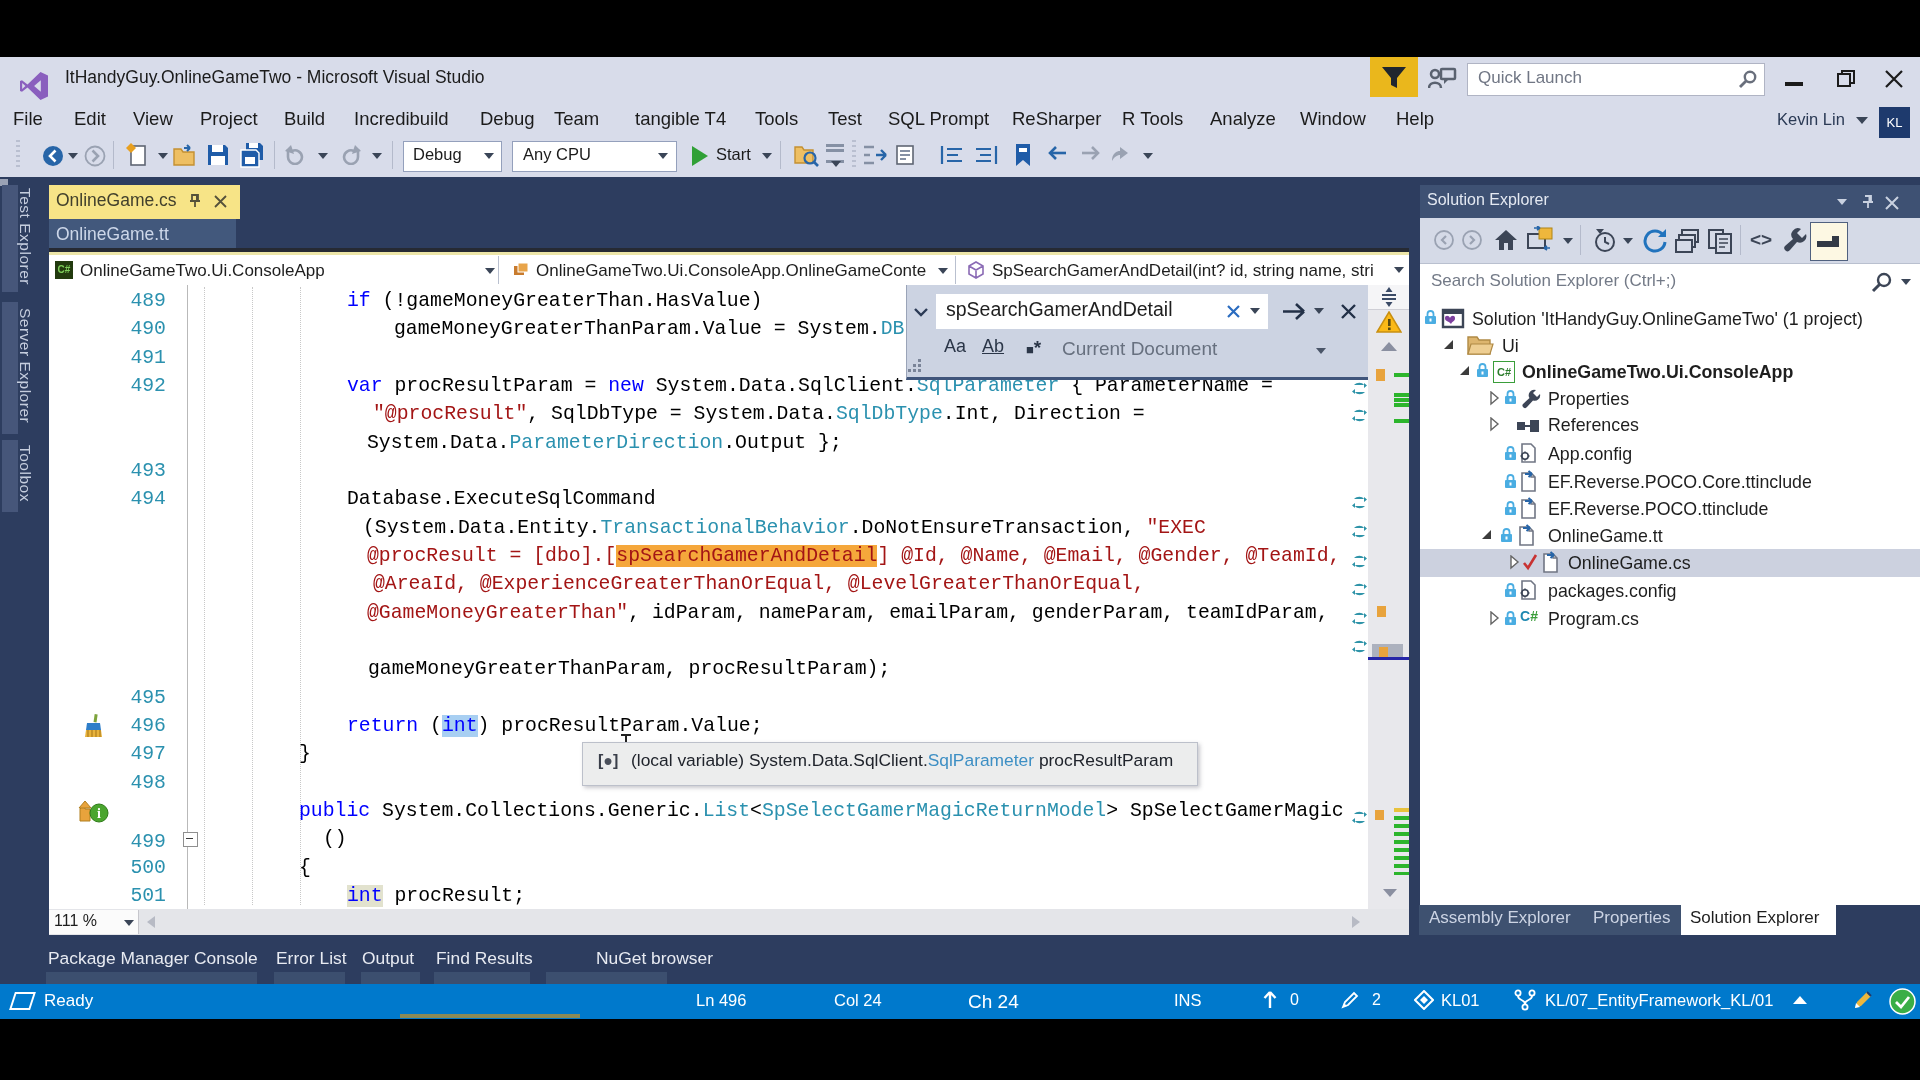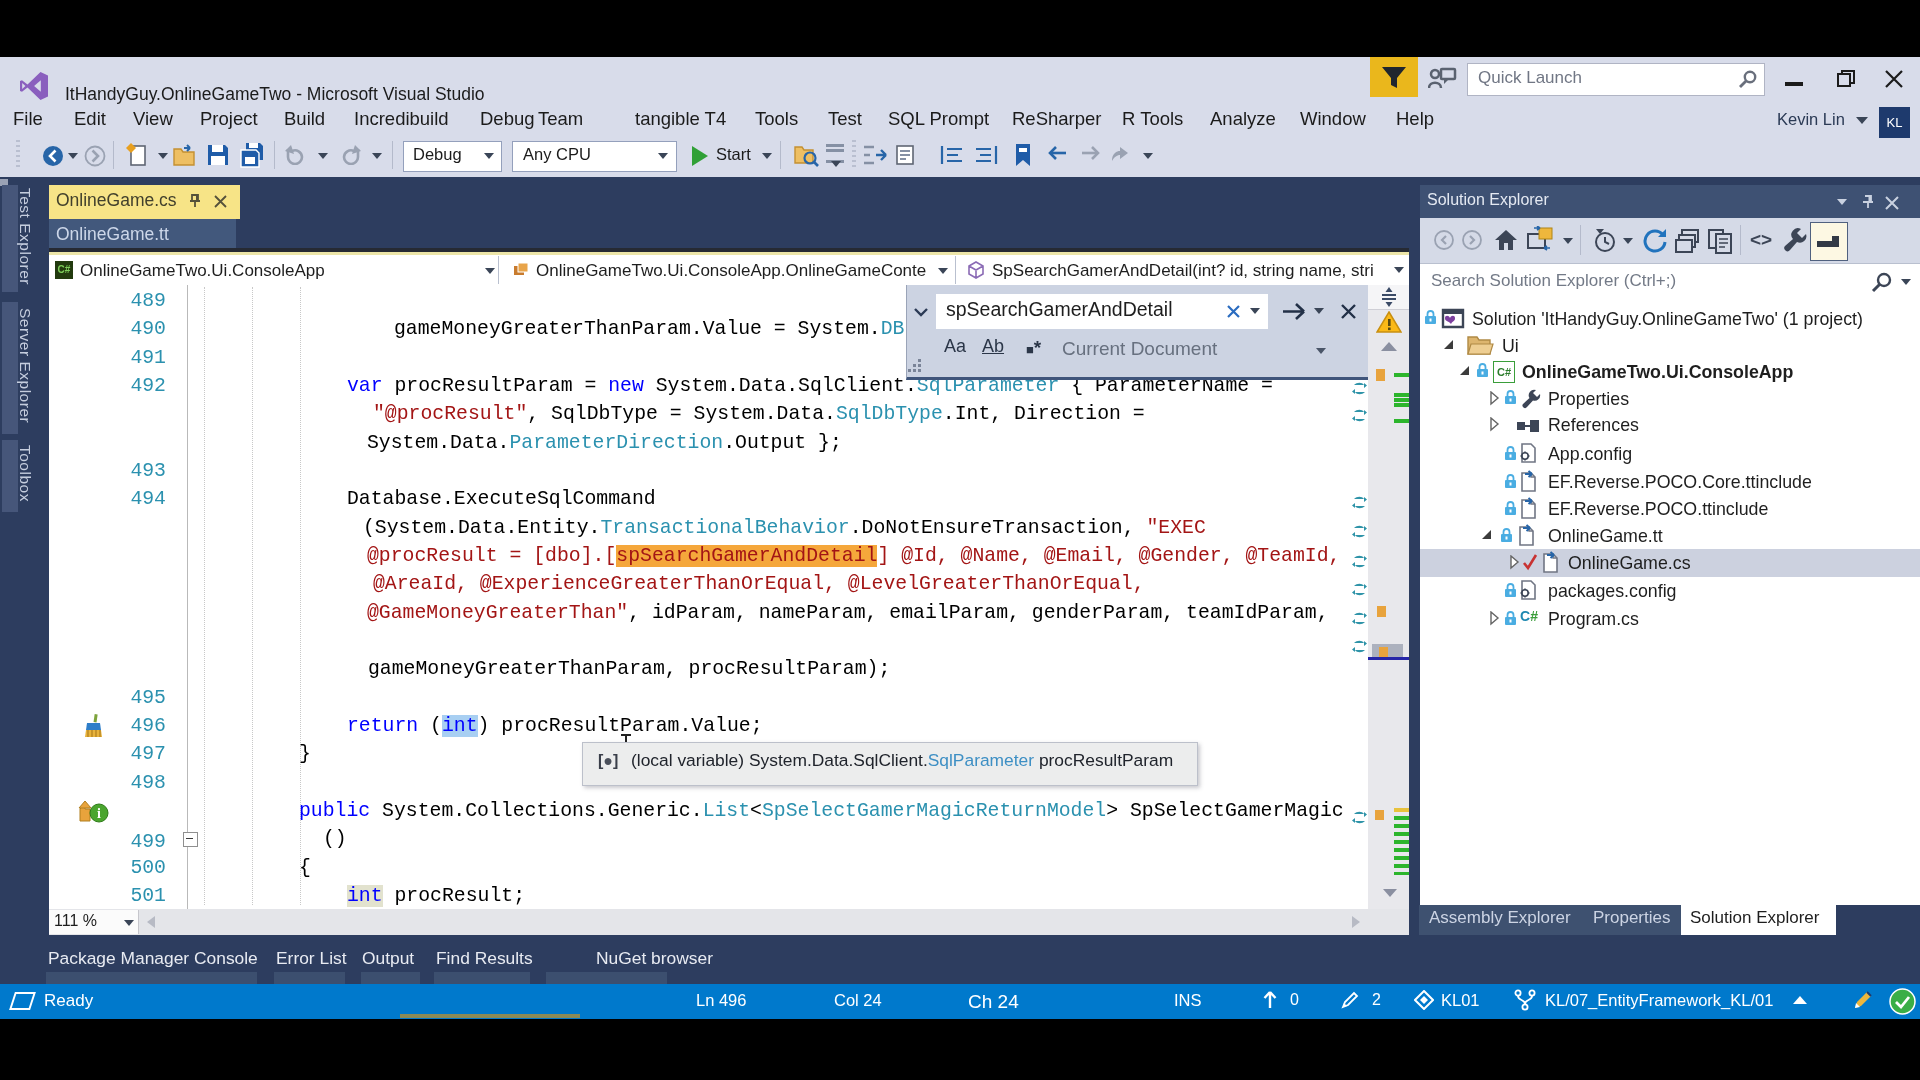--- a/index.html
+++ b/index.html
@@ -27,21 +27,21 @@
 <body>
 <div id="root">
   <div class="abs" id="chrome"></div>
   <div class="abs" id="mainbg"></div>
 
   <svg class="abs" style="left:18px;top:70px;" width="32" height="32" viewBox="0 0 32 32">
     <path d="M22.5 2 L9.5 14.5 L4 10.2 L2 11 L2 21 L4 21.8 L9.5 17.5 L22.5 30 L30 26.5 L30 5.5 Z" fill="#8a5fbe"></path>
     <path d="M22.8 10.2 L16.1 16 L22.8 21.8 Z" fill="#d8dcea"></path>
     <path d="M4.2 12.9 L7.4 16 L4.2 19.1 Z" fill="#d8dcea"></path>
   </svg>
-  <div class="abs" style="left:65px;top:84px;font-size:17.5px;color:#1b1b1b;">ItHandyGuy.OnlineGameTwo - Microsoft Visual Studio</div>
+  <div class="abs" style="left:65px;top:67px;font-size:17.5px;color:#1b1b1b;">ItHandyGuy.OnlineGameTwo - Microsoft Visual Studio</div>
   <div class="abs" style="left:1370px;top:57px;width:48px;height:40px;background:#eab71c;"></div>
   <svg class="abs" style="left:1381px;top:66px;" width="26" height="24" viewBox="0 0 26 24">
       <path d="M1 1 L25 1 L16 12 L16 22 L10 19 L10 12 Z" fill="#20262e"></path>
     </svg>
   <svg class="abs" style="left:1428px;top:66px;" width="30" height="24" viewBox="0 0 30 24">
     <circle cx="7" cy="8" r="4" fill="none" stroke="#5a6270" stroke-width="2.5"></circle>
     <path d="M1 22 C1 15 13 15 13 22" fill="none" stroke="#5a6270" stroke-width="2.5"></path>
     <rect x="13" y="3" width="14" height="10" rx="1" fill="none" stroke="#5a6270" stroke-width="2.5"></rect>
     <path d="M16 13 L16 18 L21 13" fill="#5a6270"></path>
   </svg>
@@ -60,21 +60,21 @@
       <path d="M1 1 L17 17 M17 1 L1 17" stroke="#1b1b1b" stroke-width="2.2"></path>
     </svg>
 
   <div class="abs menuitem" style="left:13px;top:105px;">File</div>
   <div class="abs menuitem" style="left:74px;top:105px;">Edit</div>
   <div class="abs menuitem" style="left:133px;top:105px;">View</div>
   <div class="abs menuitem" style="left:200px;top:105px;">Project</div>
   <div class="abs menuitem" style="left:284px;top:105px;">Build</div>
   <div class="abs menuitem" style="left:354px;top:105px;">Incredibuild</div>
   <div class="abs menuitem" style="left:480px;top:105px;">Debug</div>
-  <div class="abs menuitem" style="left:538px;top:105px;">Team</div>
+  <div class="abs menuitem" style="left:554px;top:105px;">Team</div>
   <div class="abs menuitem" style="left:635px;top:105px;">tangible T4</div>
   <div class="abs menuitem" style="left:755px;top:105px;">Tools</div>
   <div class="abs menuitem" style="left:828px;top:105px;">Test</div>
   <div class="abs menuitem" style="left:888px;top:105px;">SQL Prompt</div>
   <div class="abs menuitem" style="left:1012px;top:105px;">ReSharper</div>
   <div class="abs menuitem" style="left:1122px;top:105px;">R Tools</div>
   <div class="abs menuitem" style="left:1210px;top:105px;">Analyze</div>
   <div class="abs menuitem" style="left:1300px;top:105px;">Window</div>
   <div class="abs menuitem" style="left:1396px;top:105px;">Help</div>
   <div class="abs menuitem" style="left:1777px;top:105px;color:#2b3a55;font-size:16.5px;">Kevin Lin</div>
@@ -228,20 +228,21 @@
   <div class="lnum" style="top:372px;">492</div>
   <div class="lnum" style="top:457px;">493</div>
   <div class="lnum" style="top:485.4px;">494</div>
   <div class="lnum" style="top:683.7px;">495</div>
   <div class="lnum" style="top:712px;">496</div>
   <div class="lnum" style="top:740.4px;">497</div>
   <div class="lnum" style="top:768.7px;">498</div>
   <div class="lnum" style="top:828px;">499</div>
   <div class="lnum" style="top:853.7px;">500</div>
   <div class="lnum" style="top:882px;">501</div>
+  <div class="codeline" style="left:347px;top:287px;"><span class="kw">if</span> (!gameMoneyGreaterThan.HasValue)</div>
   <div class="codeline" style="left:394px;top:315.4px;">gameMoneyGreaterThanParam.Value = System.<span class="ty">DBNull</span>.Value;</div>
   <div class="codeline" style="left:347px;top:372px;"><span class="kw">var</span> procResultParam = <span class="kw">new</span> System.Data.SqlClient.<span class="ty">SqlParameter</span> { ParameterName =</div>
   <div class="codeline" style="left:373px;top:400.4px;"><span class="st">"@procResult"</span>, SqlDbType = System.Data.<span class="ty">SqlDbType</span>.Int, Direction =</div>
   <div class="codeline" style="left:367px;top:428.7px;">System.Data.<span class="ty">ParameterDirection</span>.Output };</div>
   <div class="codeline" style="left:347px;top:485.4px;">Database.ExecuteSqlCommand</div>
   <div class="codeline" style="left:363px;top:513.7px;">(System.Data.Entity.<span class="ty">TransactionalBehavior</span>.DoNotEnsureTransaction, <span class="st">"EXEC</span></div>
   <div class="codeline" style="left:373px;top:570.4px;"><span class="st">@AreaId, @ExperienceGreaterThanOrEqual, @LevelGreaterThanOrEqual,</span></div>
   <div class="codeline" style="left:367px;top:542px;"><span class="st">@procResult = [dbo].[<span style="background:#f5a73b;">spSearchGamerAndDetail</span>] @Id, @Name, @Email, @Gender, @TeamId,</span></div>
   <div class="codeline" style="left:367px;top:598.7px;"><span class="st">@GameMoneyGreaterThan"</span>, idParam, nameParam, emailParam, genderParam, teamIdParam,</div>
   <div class="codeline" style="left:368px;top:655.4px;">gameMoneyGreaterThanParam, procResultParam);</div>

